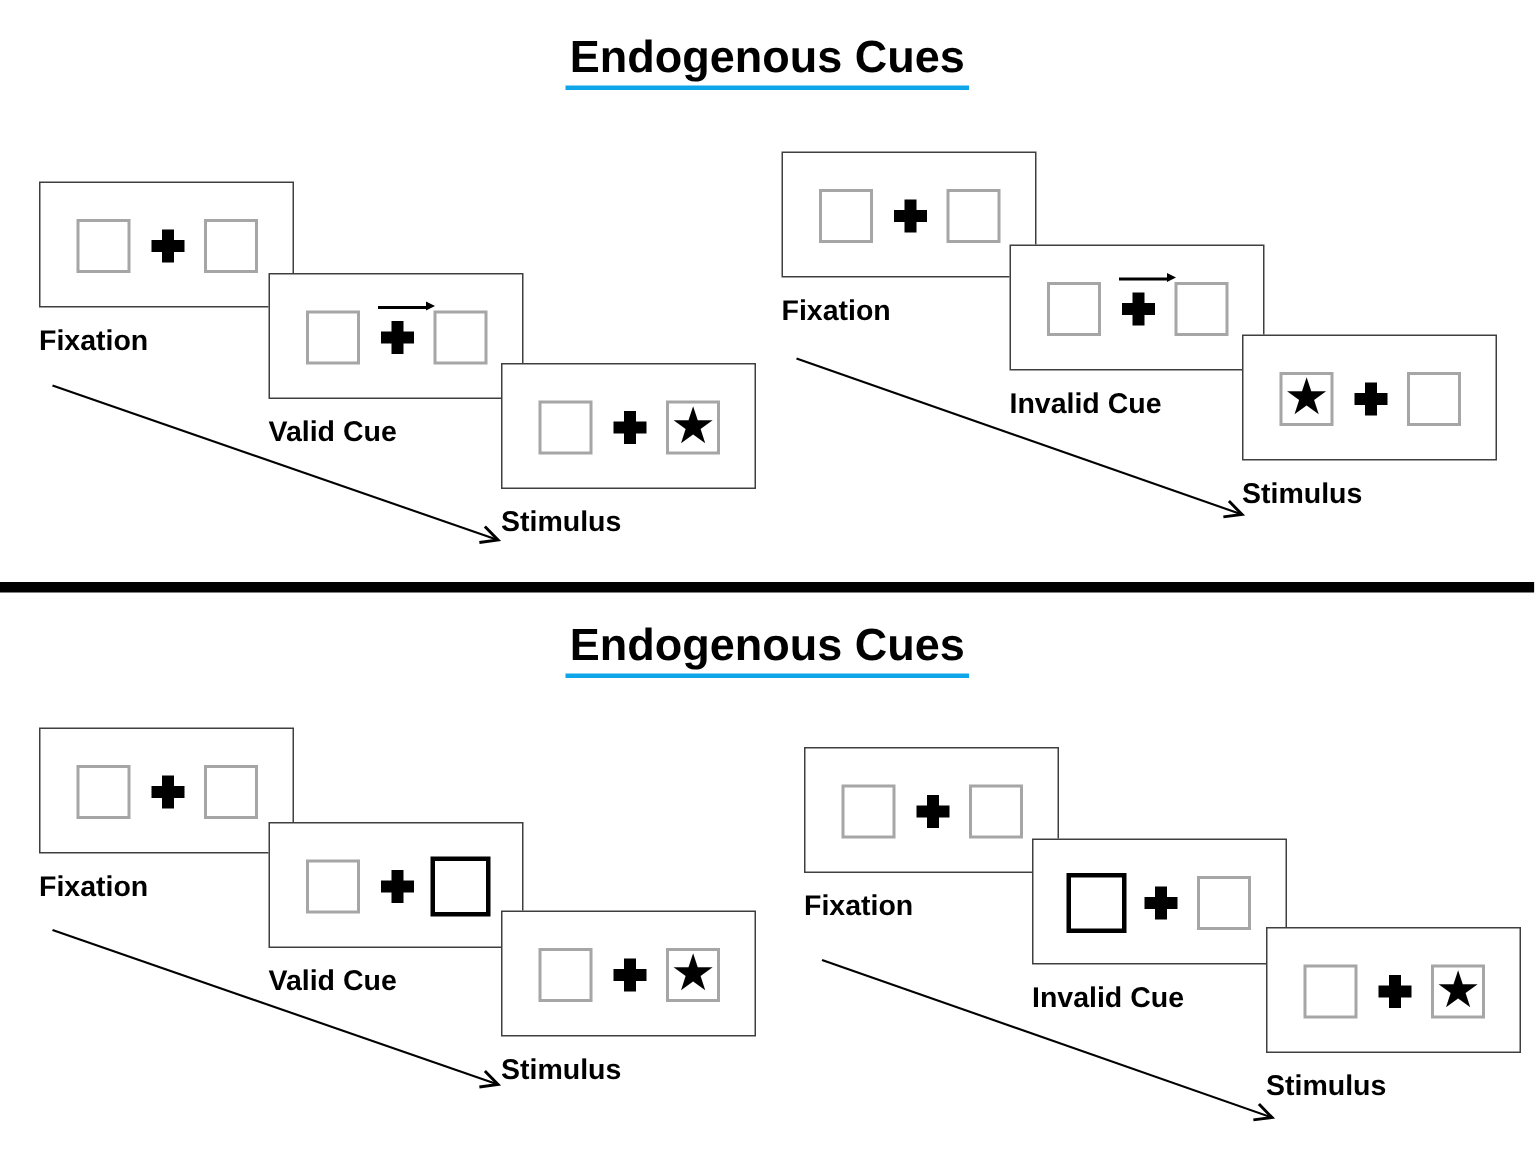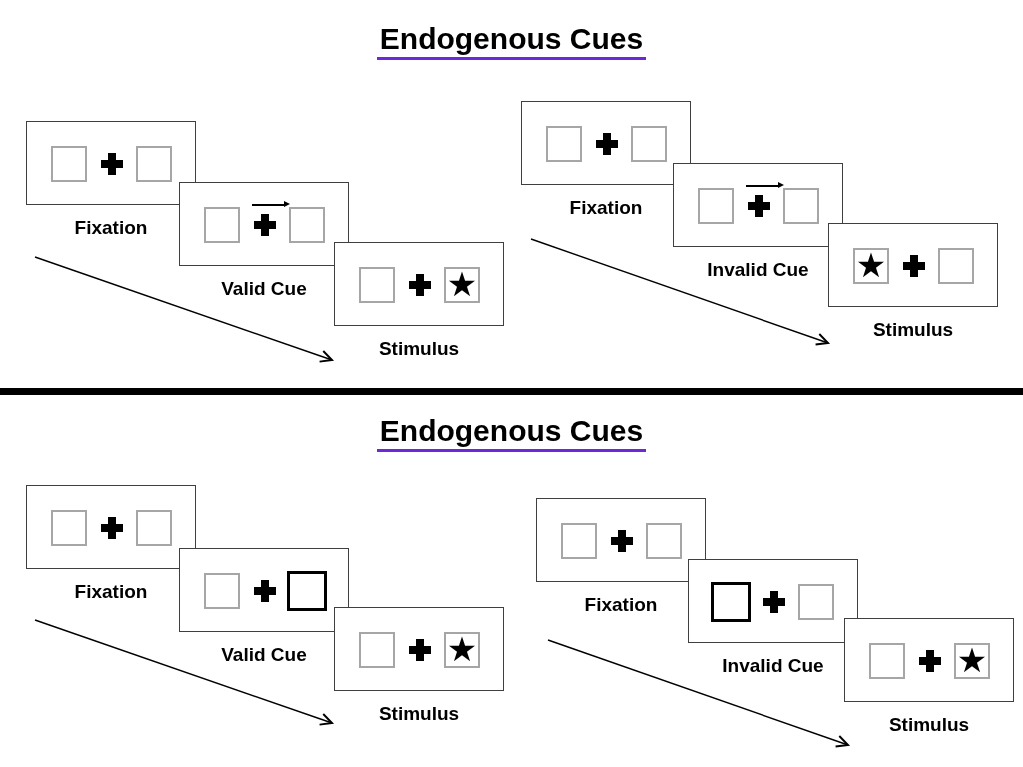--- a/index.html
+++ b/index.html
@@ -18,21 +18,21 @@
     position: absolute;
     left: 0;
     width: 100%;
     text-align: center;
     font-size: 30px;
     font-weight: bold;
     letter-spacing: 0px;
   }
   .title-text {
     display: inline-block;
-    border-bottom: 3px solid #6d28d9;
+    border-bottom: 3px solid #0ea5e9;
     padding: 0 3px 1px 3px;
   }
 
   
   .divider {
     position: absolute;
     left: 0;
     width: 1023px;
     height: 7px;
     background: #000;
@@ -45,21 +45,21 @@
     left: 0; top: 0;
     width: 170px; height: 84px;
     background: #fff;
     border: 1.5px solid #3f3f3f;
     box-sizing: border-box;
   }
   .frame-label {
     position: absolute;
     left: 0; top: 96px;
     width: 170px;
-    text-align: center;
+    text-align: left;
     font-size: 19px;
     font-weight: bold;
     white-space: nowrap;
   }
 
   
   .sq {
     position: absolute;
     width: 36px; height: 36px;
     box-sizing: border-box;

